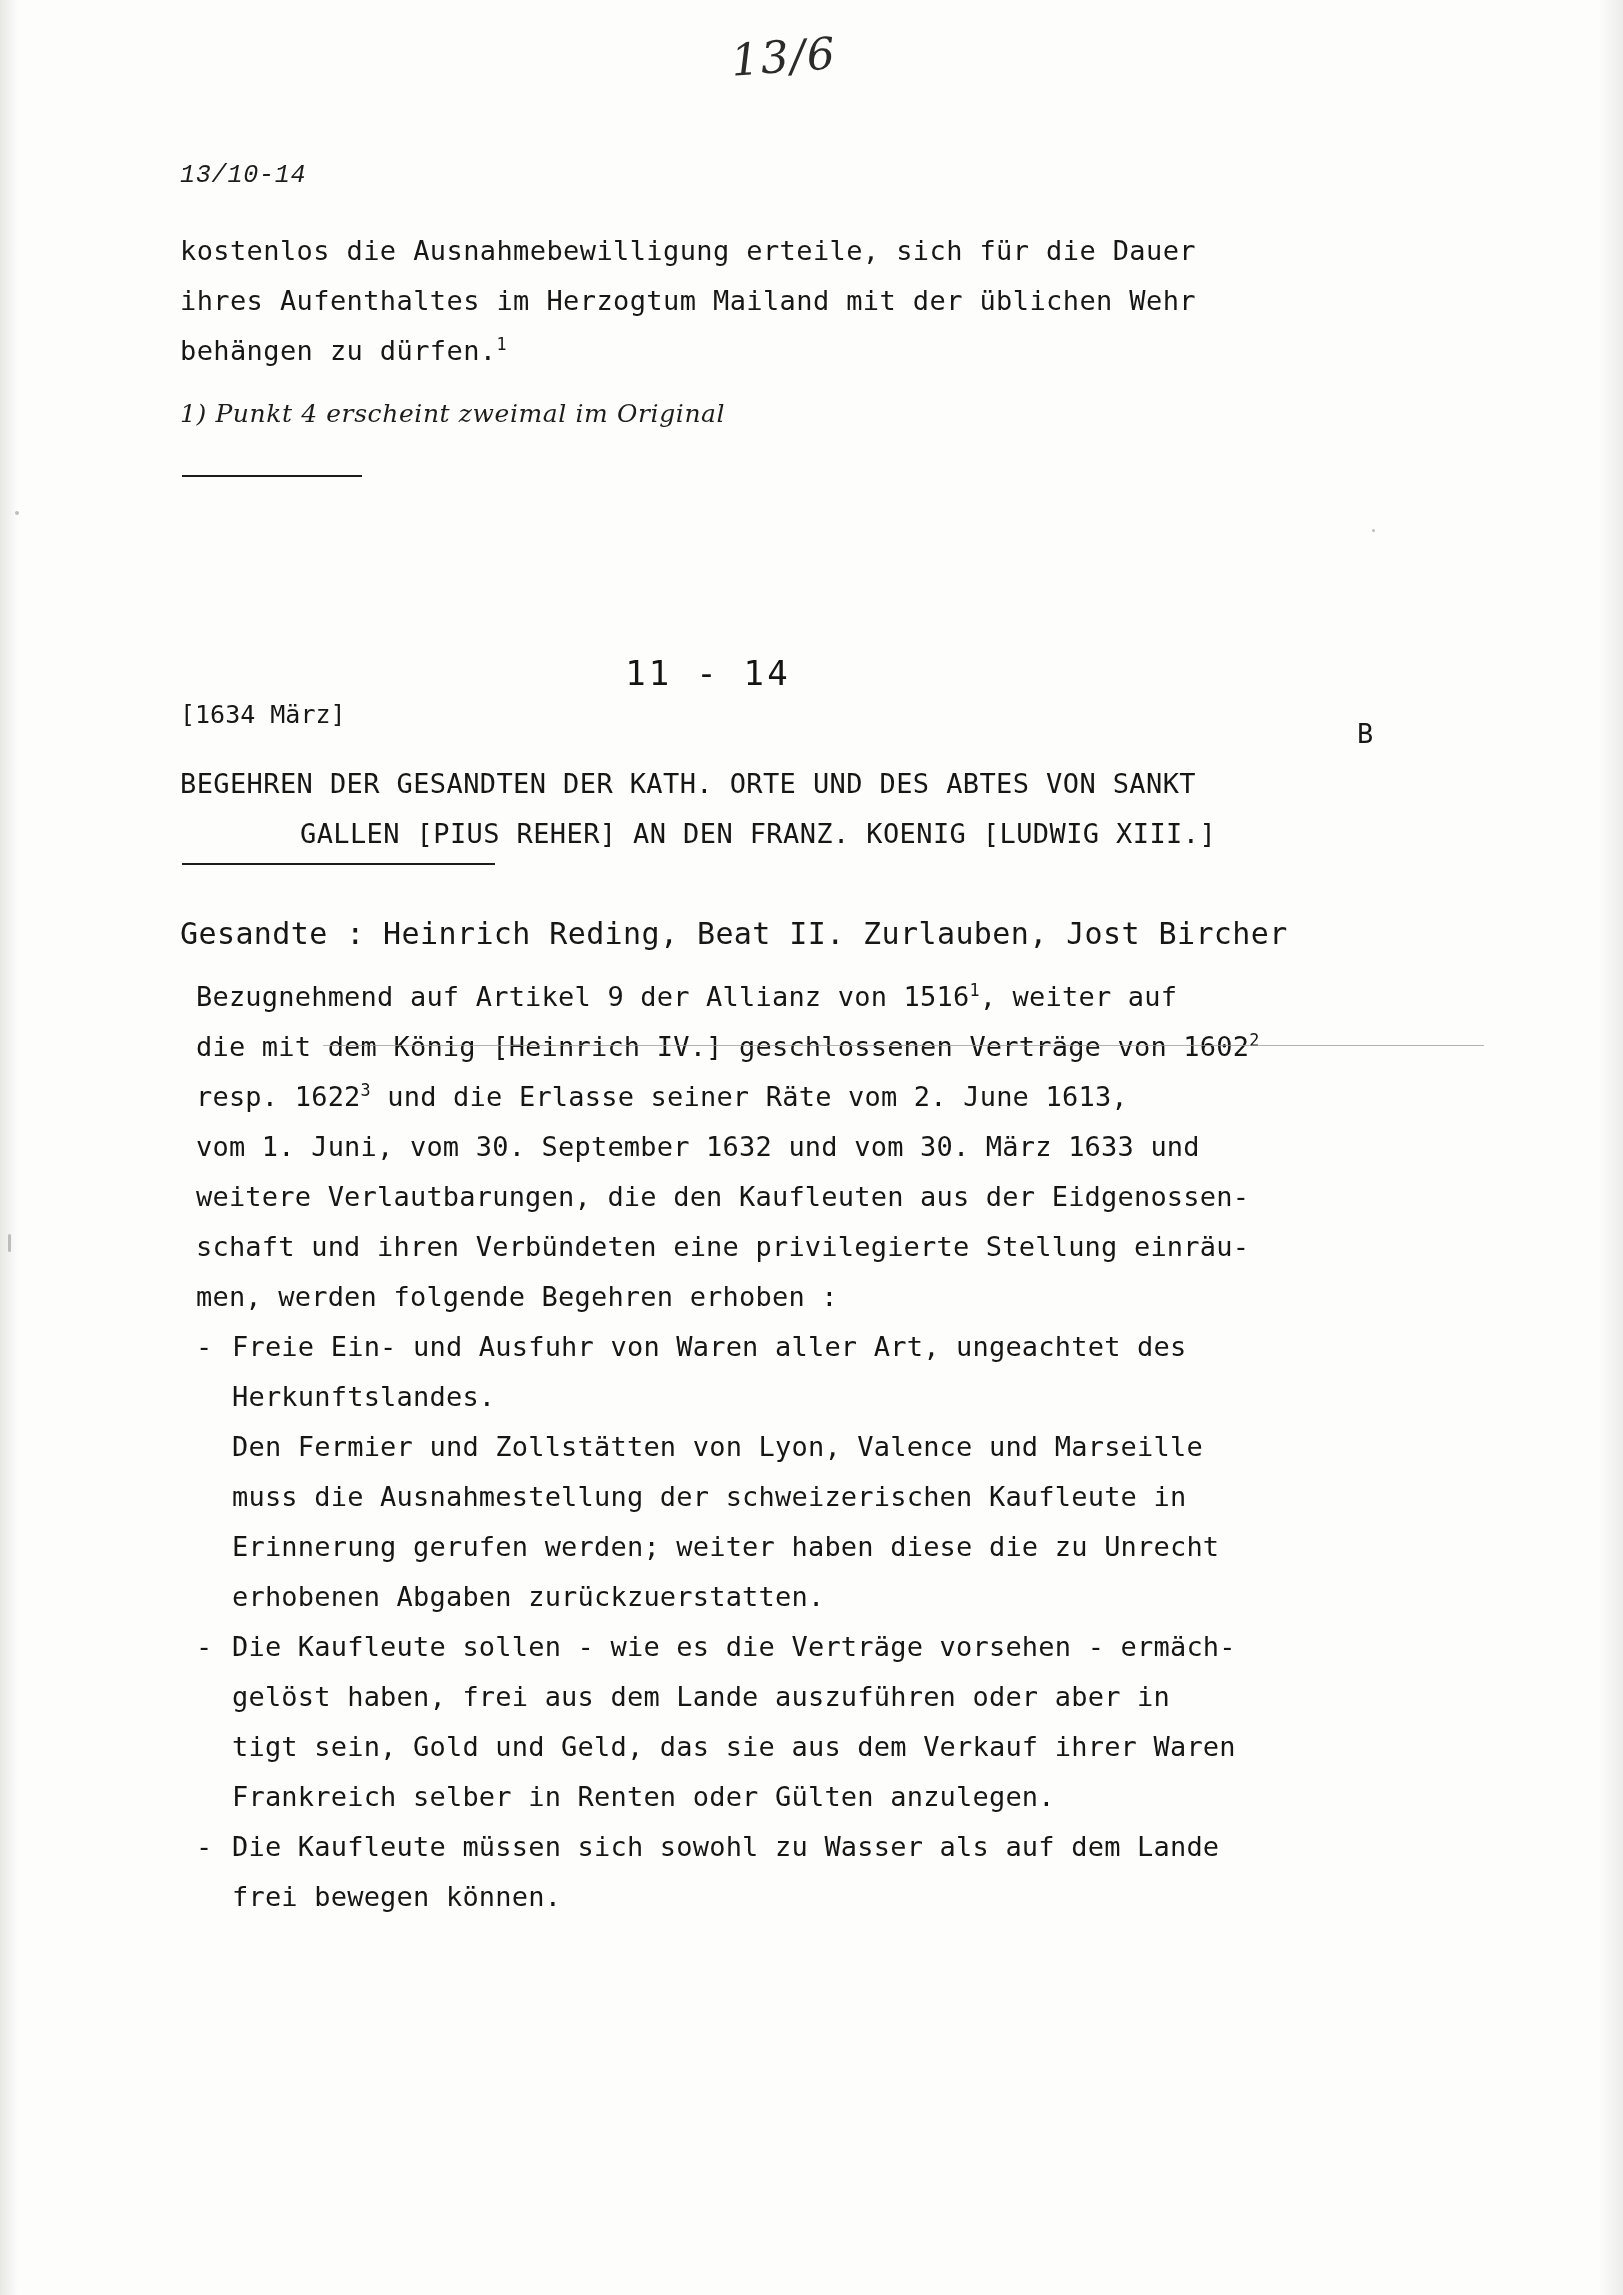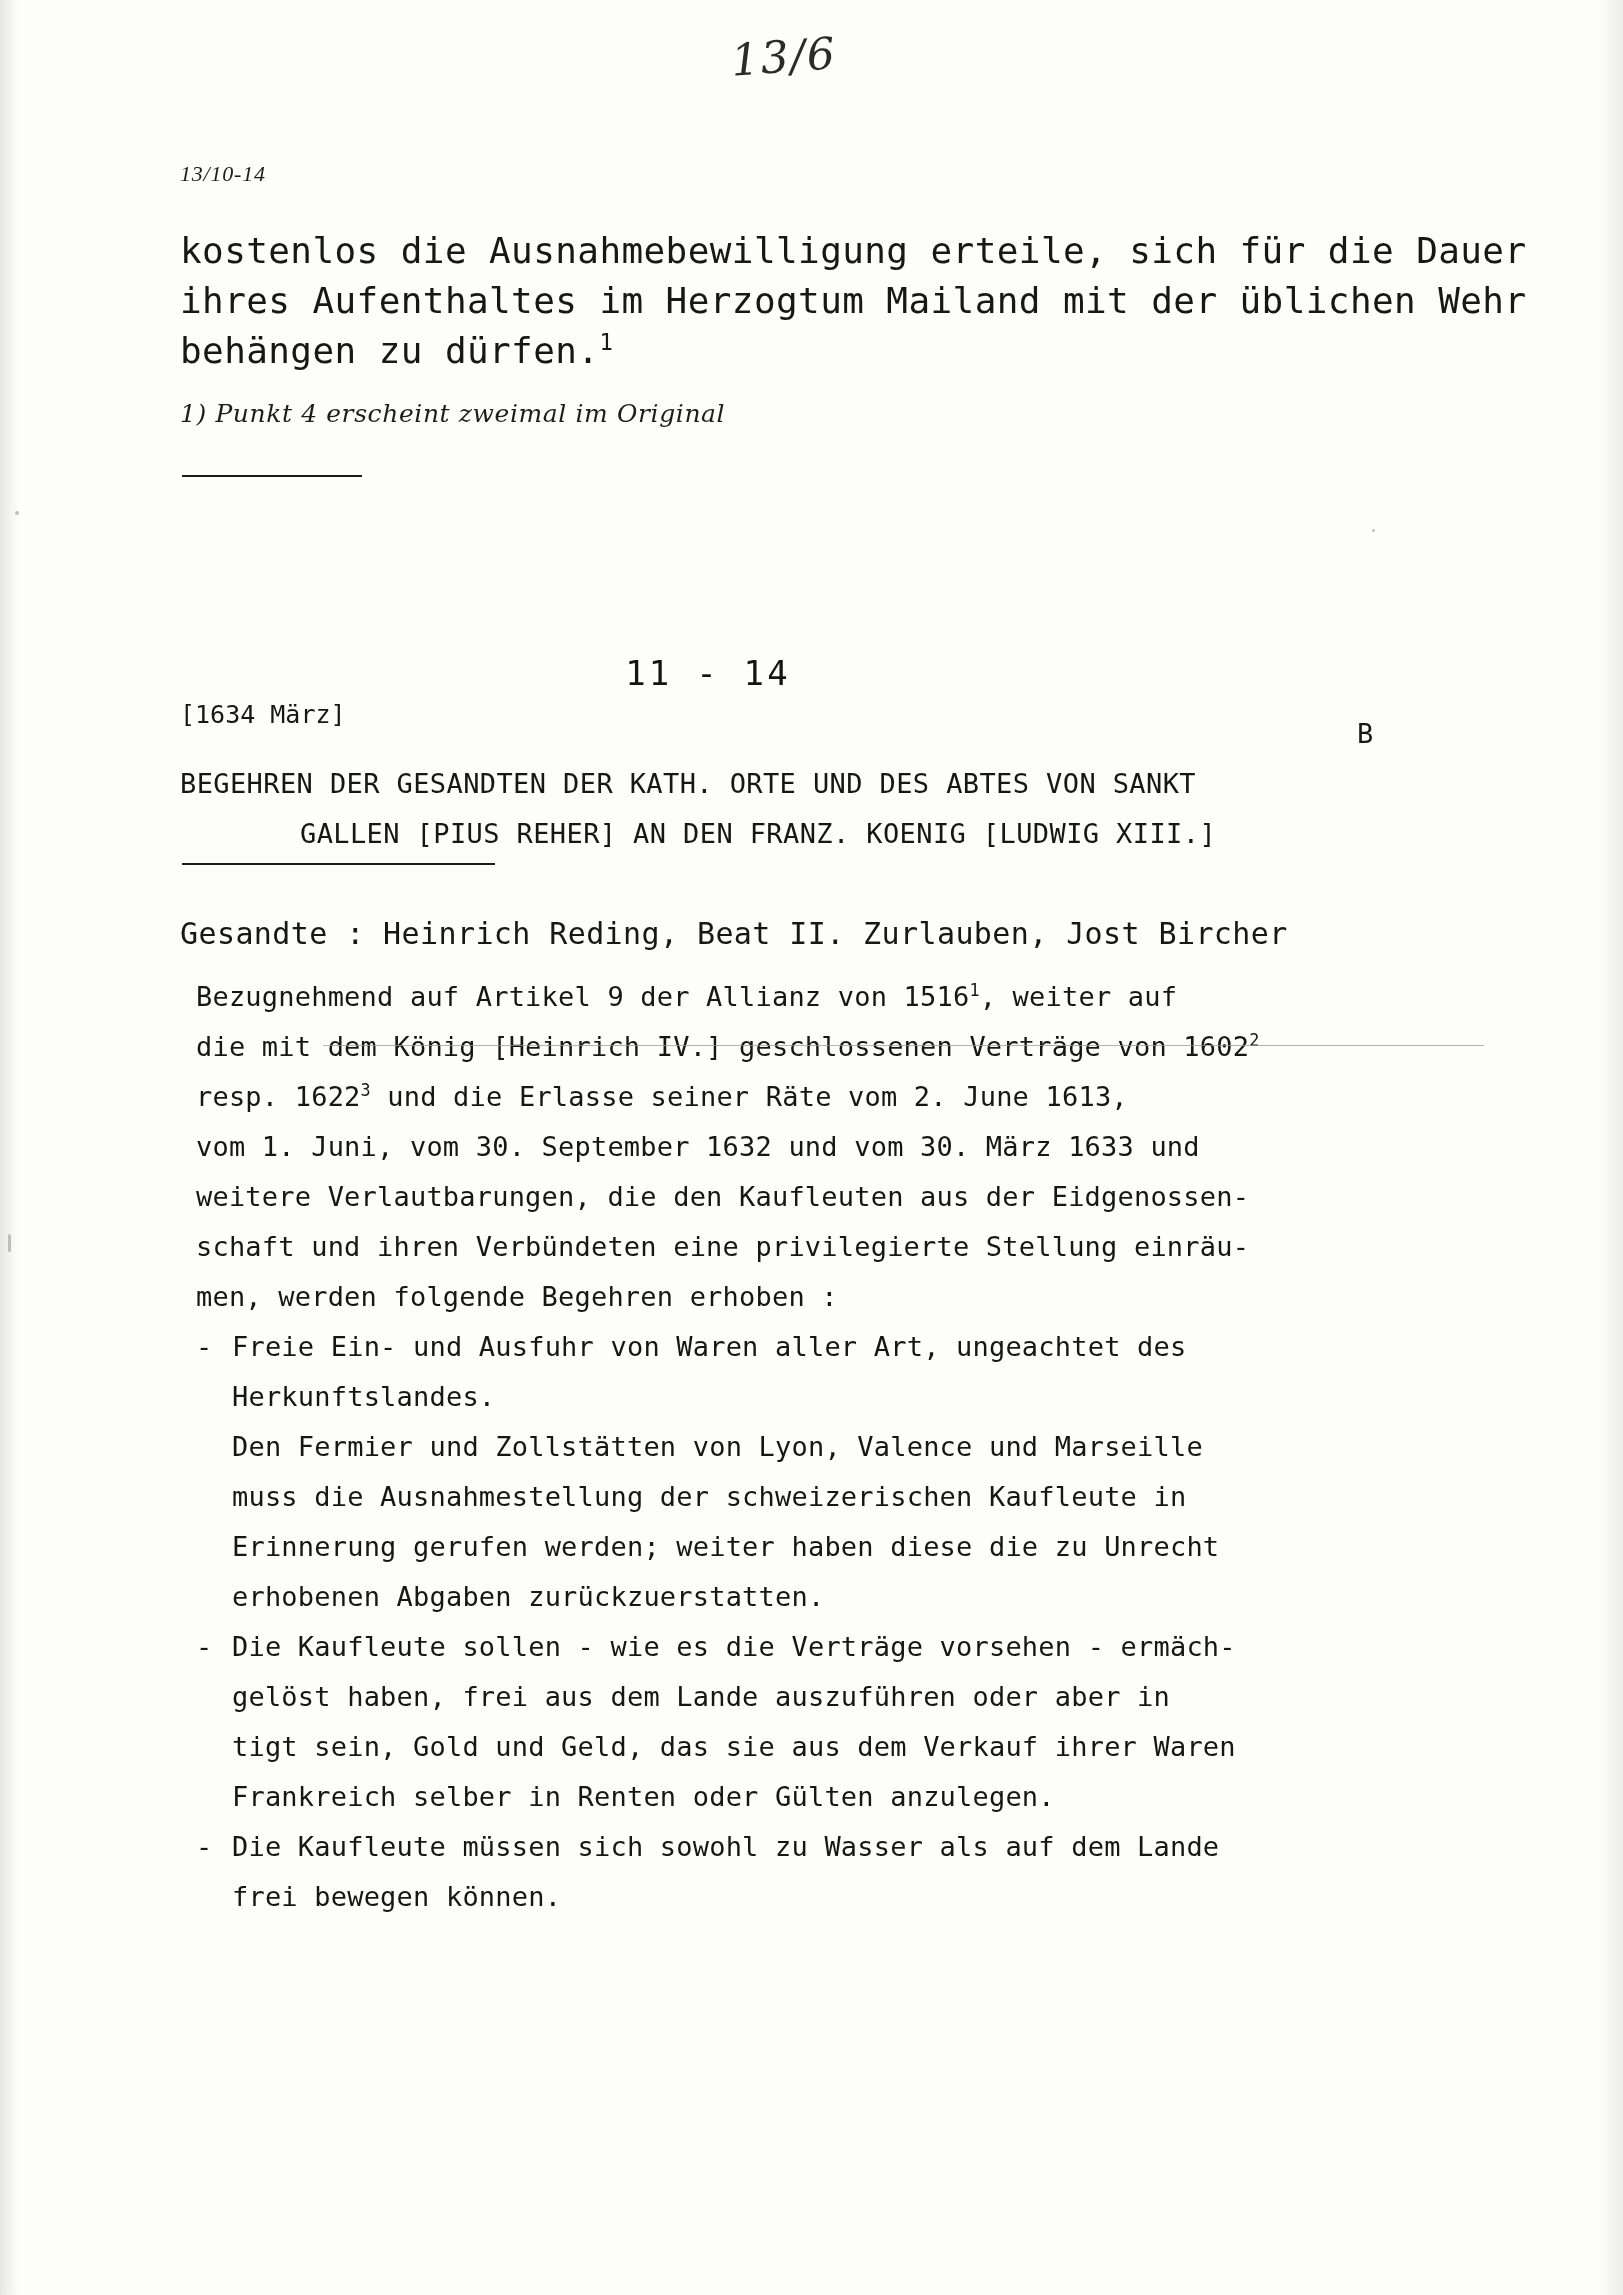--- a/index.html
+++ b/index.html
@@ -49,30 +49,30 @@
     font-style: italic;
     font-size: 44px;
     letter-spacing: 1.6px;
     color: #2b2b2b;
     transform: rotate(-4deg);
   }
   .folio {
     position: absolute;
     left: 180px;
     top: 161px;
-    font-family: Liberation Serif, serif;
+    font-family: Liberation Mono, monospace;
     font-style: italic;
-    font-size: 22px;
+    font-size: 25px;
     letter-spacing: 0.8px;
     color: #1d1d1d;
   }
   .body-text {
     position: absolute;
     left: 180px;
-    font-size: 36px;
+    font-size: 27px;
     line-height: 50px;
     color: #171717;
     letter-spacing: 0.4px;
     white-space: pre;
   }
   .para1 { top: 226px; }
   .footnote-line {
     position: absolute;
     left: 180px;
     top: 399px;

